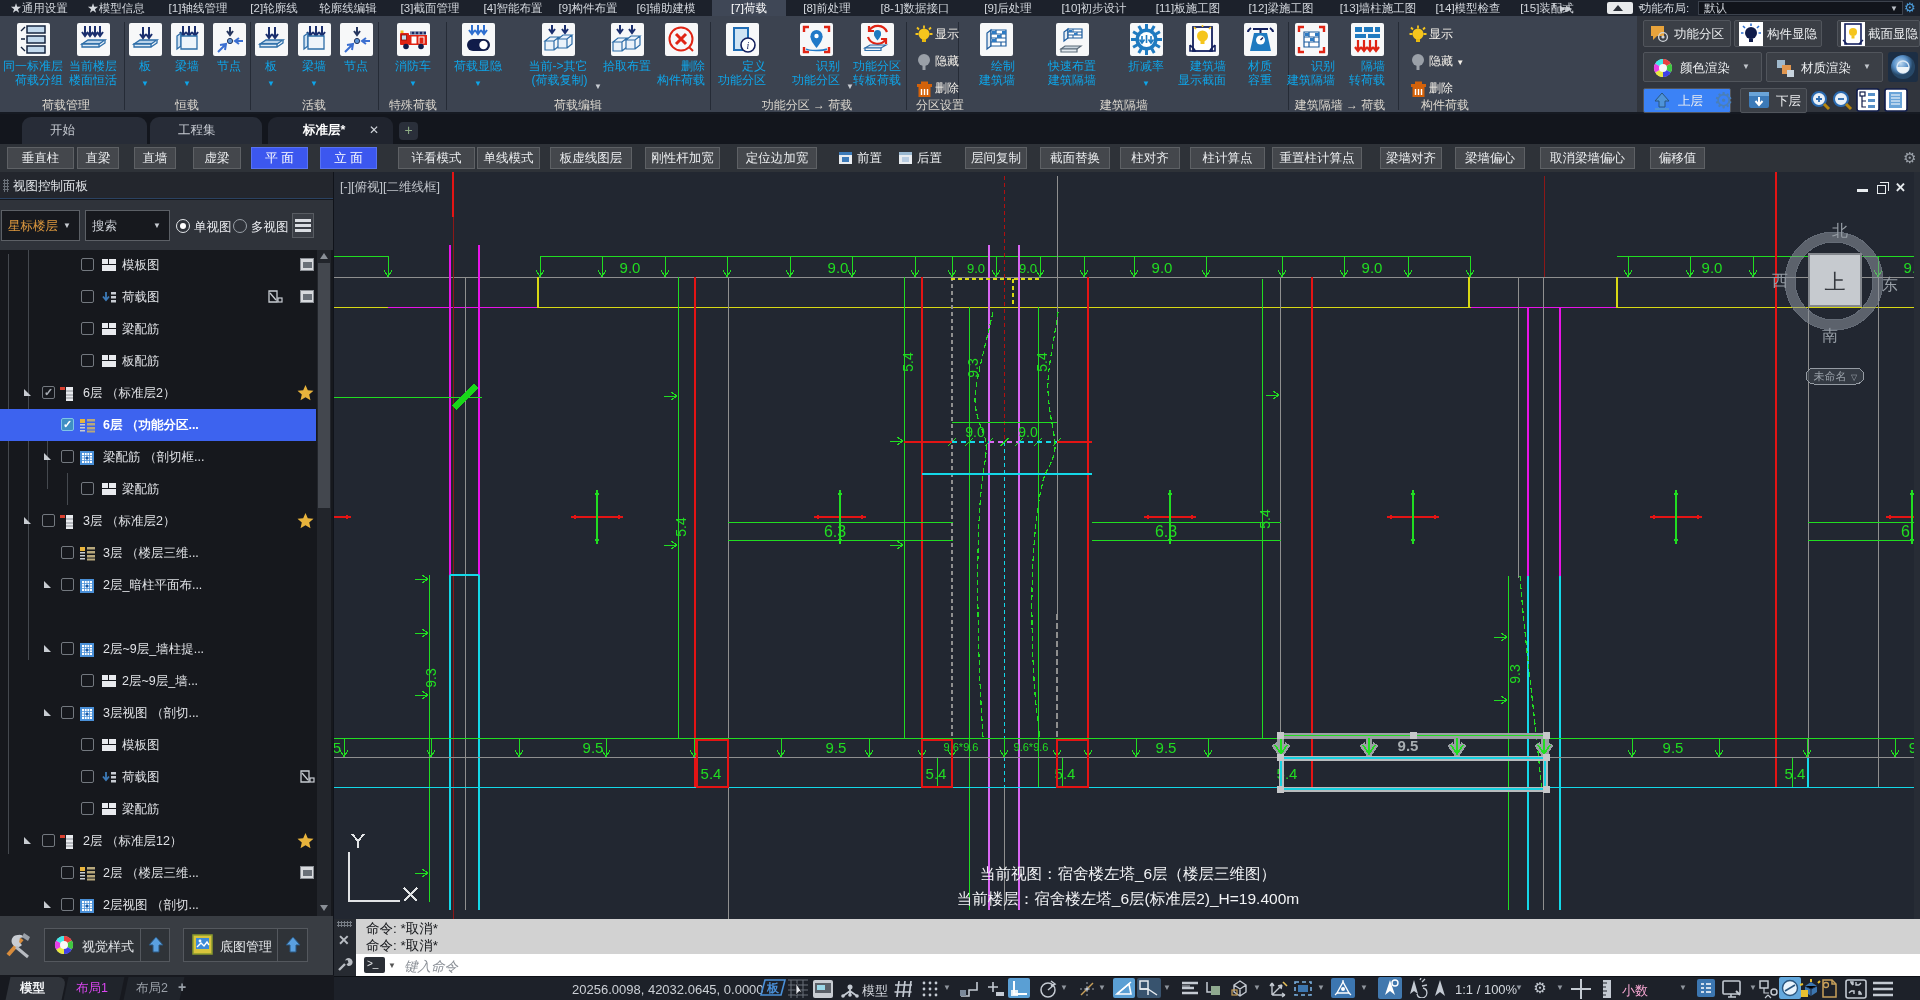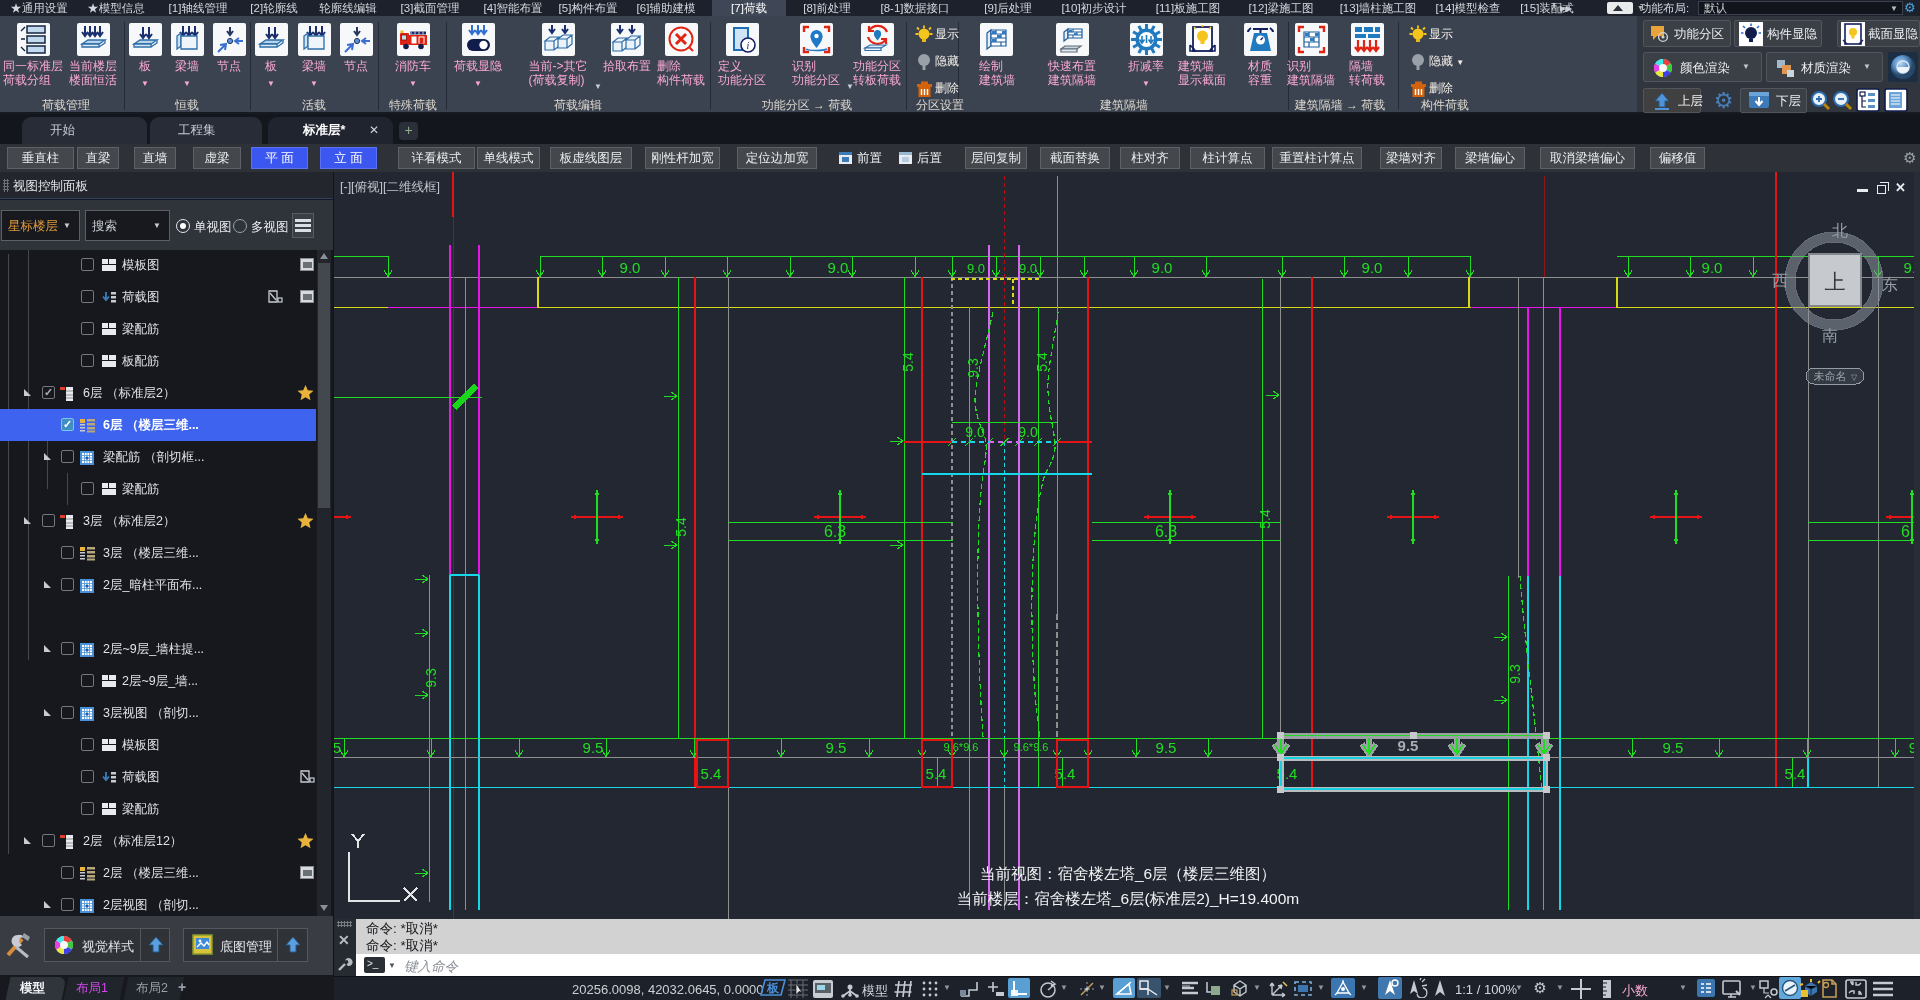--- a/index.html
+++ b/index.html
@@ -1,19 +1,19 @@
 <!DOCTYPE html>
 <html><head><meta charset="utf-8"><style>
 *{margin:0;padding:0;box-sizing:border-box}
 body{font-family:"Liberation Sans",sans-serif}
 .a{position:absolute}
 #root{position:relative;width:1920px;height:1000px;background:#222731;overflow:hidden;font-family:"Liberation Sans",sans-serif}
 .mi{position:absolute;top:0;height:16px;line-height:17px;font-size:11.5px;color:#d4d8de;white-space:nowrap;transform:translateX(-50%)}
 .ric{position:absolute;width:33px;height:33px;background:#f7f8f9;border-radius:2px;top:7px}
-.rtx{position:absolute;color:#f9a8d4;font-size:12px;line-height:13.5px;text-align:left;white-space:nowrap;transform:translateX(-50%)}
+.rtx{position:absolute;color:#0ea5e9;font-size:12px;line-height:13.5px;text-align:right;white-space:nowrap;transform:translateX(-50%)}
 .glb{position:absolute;top:81px;color:#ddd8cf;font-size:12px;white-space:nowrap;transform:translateX(-50%)}
 .sep{position:absolute;top:6px;height:88px;width:1px;background:#252b36}
 .tbtn{position:absolute;top:147px;height:22px;line-height:20px;background:#44474c;border:1px solid #5e6165;color:#eceef0;font-size:12.5px;text-align:center;white-space:nowrap}
 .bbtn{background:#3c57ef;border:1px solid #5872f2;color:#fff}
 .trow{position:absolute;left:0;width:316px;height:32px;font-size:12.5px;color:#e0e2e6}
 .cb{position:absolute;top:9px;width:13px;height:13px;border:1px solid #73787f;border-radius:2px}
 .ticon{position:absolute;top:10px;width:13px;height:12px}
 .tlbl{position:absolute;top:0;line-height:32px;white-space:nowrap}
 .star{position:absolute;left:297px;top:8px;width:16px;height:16px}
 .sicon{position:absolute;font-size:13px;color:#c4cad2;line-height:24px;text-align:center}
@@ -21,21 +21,21 @@
 <div id="root">
 <div class="a" style="left:0;top:0;width:1920px;height:16px;background:#1c212b"></div>
 <div class="a" style="left:712px;top:0;width:74px;height:16px;background:#3f4756"></div>
 <div class="mi" style="left:39px">★通用设置</div>
 <div class="mi" style="left:116px">★模型信息</div>
 <div class="mi" style="left:198px">[1]轴线管理</div>
 <div class="mi" style="left:274px">[2]轮廓线</div>
 <div class="mi" style="left:348px">轮廓线编辑</div>
 <div class="mi" style="left:430px">[3]截面管理</div>
 <div class="mi" style="left:513px">[4]智能布置</div>
-<div class="mi" style="left:588px">[5]构件布置</div>
+<div class="mi" style="left:588px">[9]构件布置</div>
 <div class="mi" style="left:666px">[6]辅助建模</div>
 <div class="mi" style="left:827px">[8]前处理</div>
 <div class="mi" style="left:915px">[8-1]数据接口</div>
 <div class="mi" style="left:1008px">[9]后处理</div>
 <div class="mi" style="left:1094px">[10]初步设计</div>
 <div class="mi" style="left:1188px">[11]板施工图</div>
 <div class="mi" style="left:1281px">[12]梁施工图</div>
 <div class="mi" style="left:1378px">[13]墙柱施工图</div>
 <div class="mi" style="left:1468px">[14]模型检查</div>
 <div class="mi" style="left:1547px">[15]装配式</div>
@@ -381,21 +381,21 @@
             <stop offset="0%" stop-color="#bcd8f0"></stop>
             <stop offset="60%" stop-color="#5890c8"></stop>
             <stop offset="100%" stop-color="#274868"></stop>
           </radialGradient>
         </defs>
         <rect x="0" y="0" width="30" height="30" rx="3" fill="#1c2e44"></rect>
         <circle cx="15" cy="15" r="12" fill="url(#bg1)"></circle>
         <circle cx="15" cy="15" r="6" fill="none" stroke="#dce8f4" stroke-width="1.5"></circle>
         <path d="M9,15 a6,6 0 0,0 12,0" fill="#eef4f8"></path>
       </svg></div>
-    <div class="a" style="left:1643px;top:88px;width:58px;height:25px;background:#404040;border:1px solid #51555c;border-radius:2px;white-space:nowrap">
+    <div class="a" style="left:1643px;top:88px;width:88px;height:25px;background:#3b82f6;border:1px solid #51555c;border-radius:2px;white-space:nowrap">
       <div class="a" style="left:8px;top:2px"><svg width="20" height="20" viewBox="0 0 20 20">
           <path d="M10,2 L17,10 h-4 v6 h-6 v-6 h-4 z" fill="#4f94d8" stroke="#2a567e" stroke-width="1"></path>
           <path d="M3,18 h14" stroke="#4f94d8" stroke-width="2"></path>
         </svg></div>
       <div class="a" style="left:34px;top:4px;color:#eceef0;font-size:12.5px">上层</div>
     </div>
     <div class="a" style="left:1712px;top:89px;width:23px;height:23px;color:#4a7fb8;font-size:22px;line-height:23px;text-align:center">⚙</div>
     <div class="a" style="left:1740px;top:88px;width:67px;height:25px;background:#3b3f46;border:1px solid #51555c;border-radius:2px;white-space:nowrap">
       <div class="a" style="left:7px;top:2px"><svg width="22" height="20" viewBox="0 0 22 20">
           <rect x="1" y="1" width="20" height="16" rx="2" fill="#3c7ab8"></rect>
@@ -558,21 +558,21 @@
         <div class="ticon" style="left:80px"><svg width="15" height="14" viewBox="0 0 15 14">
             <rect x="0" y="0" width="5" height="4" fill="#e8b43c"></rect>
             <rect x="0" y="5" width="5" height="1.5" fill="#c8ccd2"></rect>
             <rect x="0" y="8" width="5" height="1.5" fill="#c8ccd2"></rect>
             <rect x="0" y="11" width="5" height="1.5" fill="#c8ccd2"></rect>
             <rect x="7" y="0" width="8" height="2.5" fill="#b8a87c"></rect>
             <rect x="7" y="4" width="8" height="2.5" fill="#b8a87c"></rect>
             <rect x="7" y="8" width="8" height="2.5" fill="#b8a87c"></rect>
             <rect x="7" y="11.5" width="8" height="2" fill="#b8a87c"></rect>
           </svg></div>
-        <div class="tlbl" style="left:103px;font-weight:700;color:#fff">6层 （楼层三维...</div>
+        <div class="tlbl" style="left:103px;font-weight:700;color:#fff">6层 （功能分区...</div>
       </div>
       <div class="trow" style="top:441px">
         <div class="a" style="left:44px;top:12px;width:0;height:0;border-left:7px solid #c8ccd2;border-top:7px solid transparent;"></div>
         <div class="cb" style="left:61px"></div>
         <div class="ticon" style="left:80px"><svg width="14" height="14" viewBox="0 0 14 14">
             <rect x="0" y="0" width="14" height="14" fill="#4a90d8"></rect>
             <rect x="2" y="2" width="10" height="10" fill="#fff"></rect>
             <path d="M4.5,2 v10 M7,2 v10 M9.5,2 v10 M2,4.5 h10 M2,7 h10 M2,9.5 h10" stroke="#4a90d8" stroke-width="0.8"></path>
             <circle cx="7" cy="7" r="1.5" fill="#1a5aa8"></circle>
           </svg></div>

